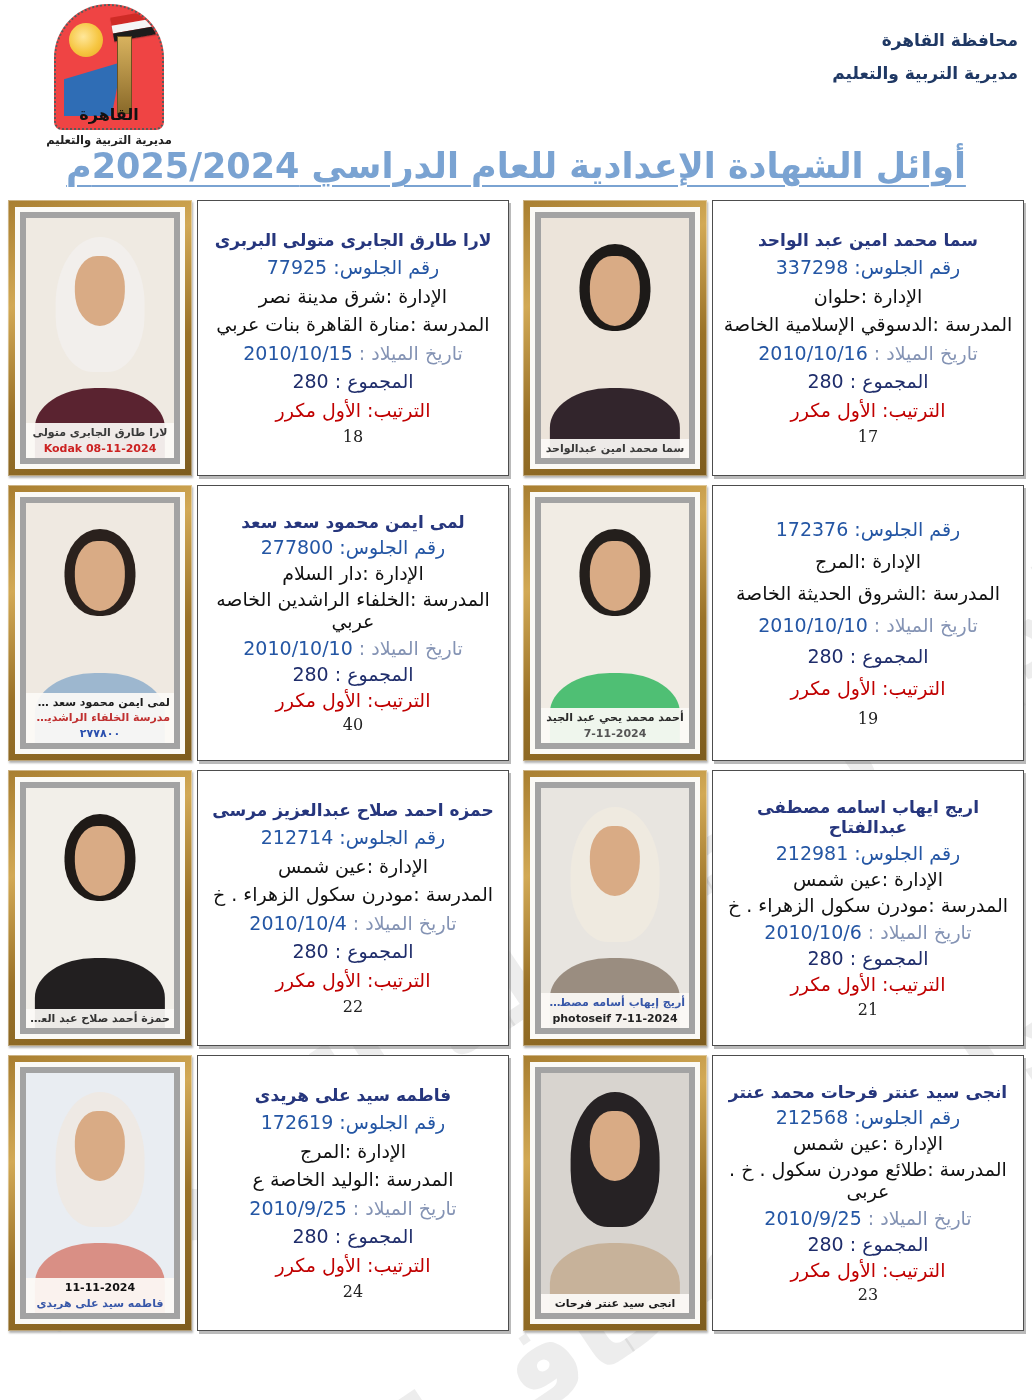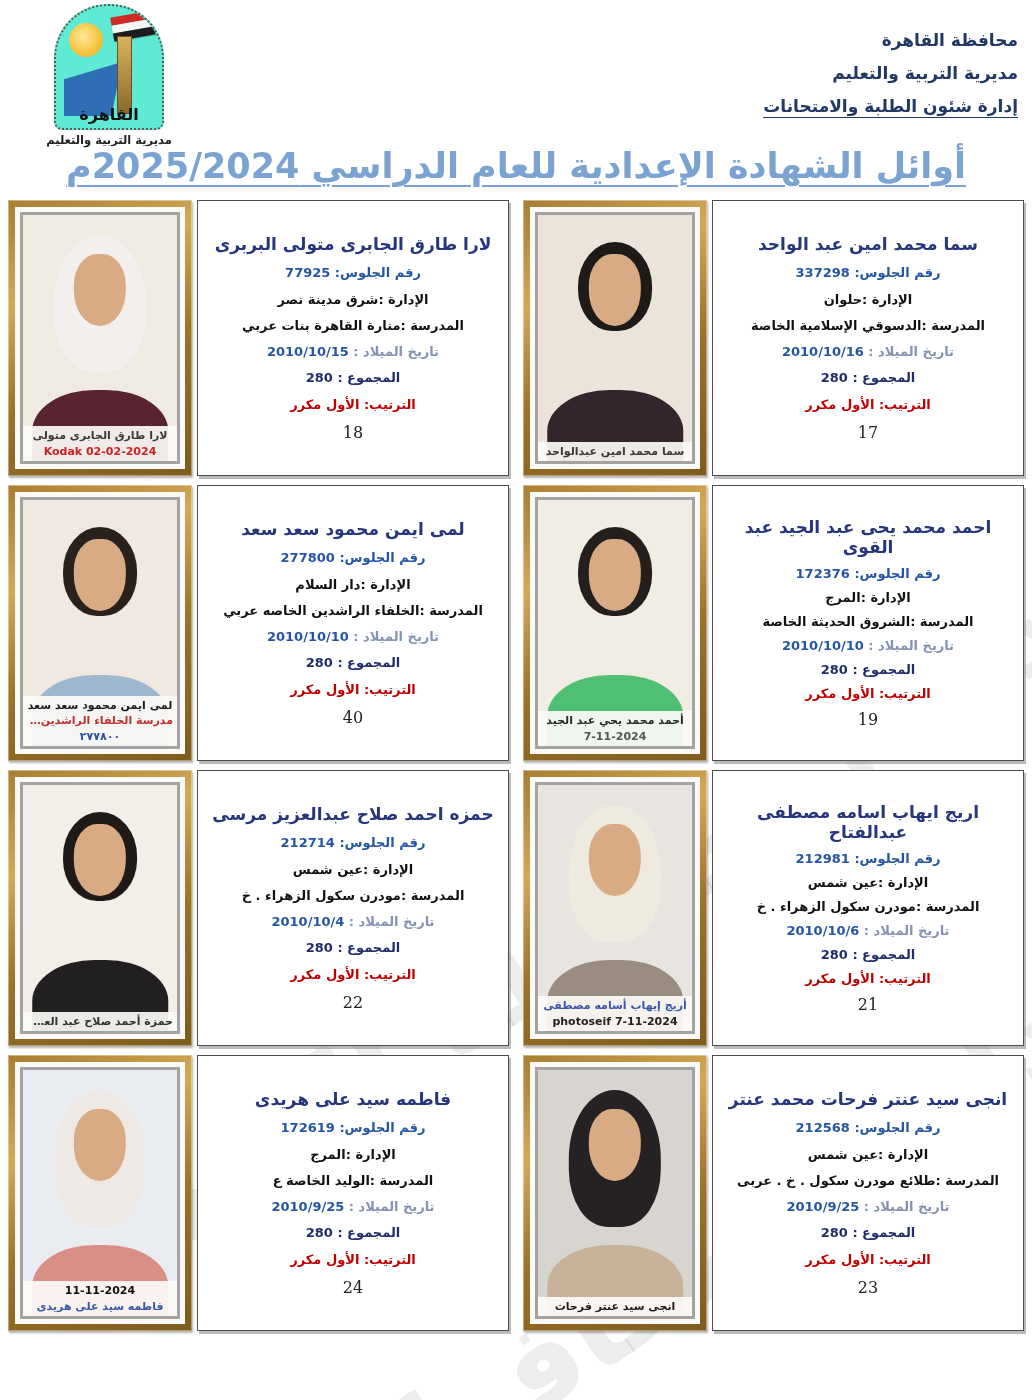--- a/index.html
+++ b/index.html
@@ -18,21 +18,21 @@
   .wm2{top:1020px;left:-260px;}
   
   .header{position:relative;height:200px;z-index:2;}
   .org{
     position:absolute;top:24px;left:14px;right:auto;direction:rtl;text-align:right;
     right:14px;color:#1f3864;font-weight:bold;font-size:17px;line-height:1.95;
   }
   .org .org-line3{text-decoration:underline;text-underline-offset:5px;}
   .logo{position:absolute;right:auto;left:34px;top:4px;width:150px;text-align:center;}
   .arch{
-    position:relative;width:106px;height:122px;margin:0 auto;background:#5eead4;
+    position:relative;width:106px;height:122px;margin:0 auto;background:#ef4444;
     border:2px dotted #5a5a5a;border-radius:54px 54px 8px 8px;overflow:hidden;
   }
   .sun{position:absolute;left:13px;top:17px;width:34px;height:34px;border-radius:50%;
     background:radial-gradient(circle at 42% 40%,#ffe79a 0%,#f6c642 55%,#e8a921 100%);}
   .flag{position:absolute;right:8px;top:8px;width:42px;height:24px;transform:rotate(-10deg);
     box-shadow:0 1px 1px rgba(0,0,0,.25);}
   .flag .f-red{height:8px;background:#cf2b26;}
   .flag .f-white{height:8px;background:#f5f5f5;}
   .flag .f-black{height:8px;background:#1c1c1c;}
   .sail{position:absolute;left:8px;top:56px;width:58px;height:54px;background:#2f6db5;
@@ -51,41 +51,41 @@
     position:absolute;top:200px;right:8px;left:8px;z-index:1;
     display:grid;grid-template-columns:1fr 1fr;grid-auto-rows:276px;gap:9px 14px;direction:rtl;
   }
   .card{display:flex;direction:ltr;gap:5px;}
   .photo-frame{
     width:184px;flex:0 0 184px;padding:7px;box-sizing:border-box;
     background:linear-gradient(155deg,#a87e30 0%,#d2a955 30%,#9a7228 60%,#7d5c1e 100%);
     box-shadow:inset 0 0 0 1px rgba(255,255,255,.4),1px 2px 2px rgba(0,0,0,.3);
   }
   .photo-mat{background:#fbfaf6;height:100%;box-sizing:border-box;padding:5px;display:flex;}
-  .photo{flex:1;position:relative;overflow:hidden;border:3px solid #a3a3a3;background:#eee;}
+  .photo{flex:1;position:relative;overflow:hidden;border:6px solid #a3a3a3;background:#eee;}
   .p-bg{position:absolute;inset:0;background:var(--pbg,#ece7df);}
   .p-hair{position:absolute;left:50%;top:11%;width:48%;height:36%;transform:translateX(-50%);
     background:var(--phair,#222);border-radius:50% 50% 46% 46%;}
   .hijab .p-hair{top:8%;width:60%;height:56%;border-radius:50% 50% 42% 42%;}
   .p-head{position:absolute;left:50%;top:16%;width:34%;height:29%;transform:translateX(-50%);
     background:#d9ab85;border-radius:46% 46% 52% 52%;}
   .p-torso{position:absolute;left:50%;bottom:-7%;width:88%;height:36%;transform:translateX(-50%);
     background:var(--ptop,#444);border-radius:46% 46% 0 0;}
   .caption{position:absolute;bottom:0;left:0;right:0;background:rgba(252,250,246,.93);
     padding:2px 4px;text-align:center;}
   .cap-line{font-size:11px;font-weight:bold;line-height:1.4;direction:rtl;white-space:nowrap;
     overflow:hidden;text-overflow:ellipsis;}
   .info{
     flex:1;border:1px solid #4d4d4d;background:#fff;box-sizing:border-box;
     box-shadow:2px 3px 0 rgba(130,130,130,.55);
     display:flex;flex-direction:column;justify-content:space-evenly;
     text-align:center;padding:22px 8px;direction:rtl;
   }
   .st-name{color:#26367d;font-size:17px;font-weight:bold;}
-  .line{font-size:13px;font-weight:bold;color:#111;}
+  .line{font-size:19px;font-weight:normal;color:#111;}
   .seat-line{color:#2456a4;}
   .dob-label{color:#8493b4;}
   .dob-value{color:#2456a4;}
   .total-line{color:#1f2d6b;}
   .rank-line{color:#c00000;}
   .st-num{font-family:"DejaVu Serif",serif;font-weight:normal;font-size:16px;color:#222;}
 </style>
 </head>
 <body>
 
@@ -105,21 +105,20 @@
         </div>
         <div class="sail"></div>
         <div class="tower"></div>
         <div class="logo-title">القاهرة</div>
       </div>
       <div class="logo-sub">مديرية التربية والتعليم</div>
     </div>
     <div class="org">
       <div class="org-line1">محافظة القاهرة</div>
       <div class="org-line2">مديرية التربية والتعليم</div>
-      <div class="org-line3">إدارة شئون الطلبة والامتحانات</div>
     </div>
     <div class="title">أوائل الشهادة الإعدادية للعام الدراسي 2025/2024م</div>
   </div>
 
   <div class="grid">
 
     <div class="card">
       <div class="photo-frame">
         <div class="photo-mat">
             <div class="photo p-root" style="--pbg: #ece4da; --phair: #1d1a18; --ptop: #32252c;">
@@ -150,21 +149,21 @@
     <div class="card">
       <div class="photo-frame">
         <div class="photo-mat">
             <div class="photo p-root hijab" style="--pbg: #efeae2; --phair: #f2efec; --ptop: #5a2330;">
           <div class="p-bg"></div>
           <div class="p-hair"></div>
           <div class="p-head"></div>
           <div class="p-torso"></div>
           <div class="caption">
             <div class="cap-line" style="color: rgb(58, 58, 58);">لارا طارق الجابرى متولى</div>
-                <div class="cap-line" style="color: rgb(204, 34, 34);">Kodak 02-02-2024</div>
+                <div class="cap-line" style="color: rgb(204, 34, 34);">Kodak 08-11-2024</div>
                 <div class="cap-line"></div>
           </div>
         </div>
           </div>
       </div>
       <div class="info">
         <div class="st-name">لارا طارق الجابرى متولى البربرى</div>
         <div class="line seat-line"><span>رقم الجلوس: </span><span>77925</span></div>
         <div class="line"><span>الإدارة :</span><span>شرق مدينة نصر</span></div>
         <div class="line"><span>المدرسة :</span><span>منارة القاهرة بنات عربي</span></div>
@@ -185,21 +184,20 @@
           <div class="p-torso"></div>
           <div class="caption">
             <div class="cap-line" style="color: rgb(42, 42, 42);">أحمد محمد يحي عبد الجيد</div>
                 <div class="cap-line" style="color: rgb(85, 85, 85);">7-11-2024</div>
                 <div class="cap-line"></div>
           </div>
         </div>
           </div>
       </div>
       <div class="info">
-        <div class="st-name">احمد محمد يحى عبد الجيد عبد القوى</div>
         <div class="line seat-line"><span>رقم الجلوس: </span><span>172376</span></div>
         <div class="line"><span>الإدارة :</span><span>المرج</span></div>
         <div class="line"><span>المدرسة :</span><span>الشروق الحديثة الخاصة</span></div>
         <div class="line"><span class="dob-label">تاريخ الميلاد : </span><span class="dob-value">2010/10/10</span></div>
         <div class="line total-line"><span>المجموع : </span><span>280</span></div>
         <div class="line rank-line"><span>الترتيب: </span><span>الأول مكرر</span></div>
         <div class="st-num">19</div>
       </div>
     </div>
 

